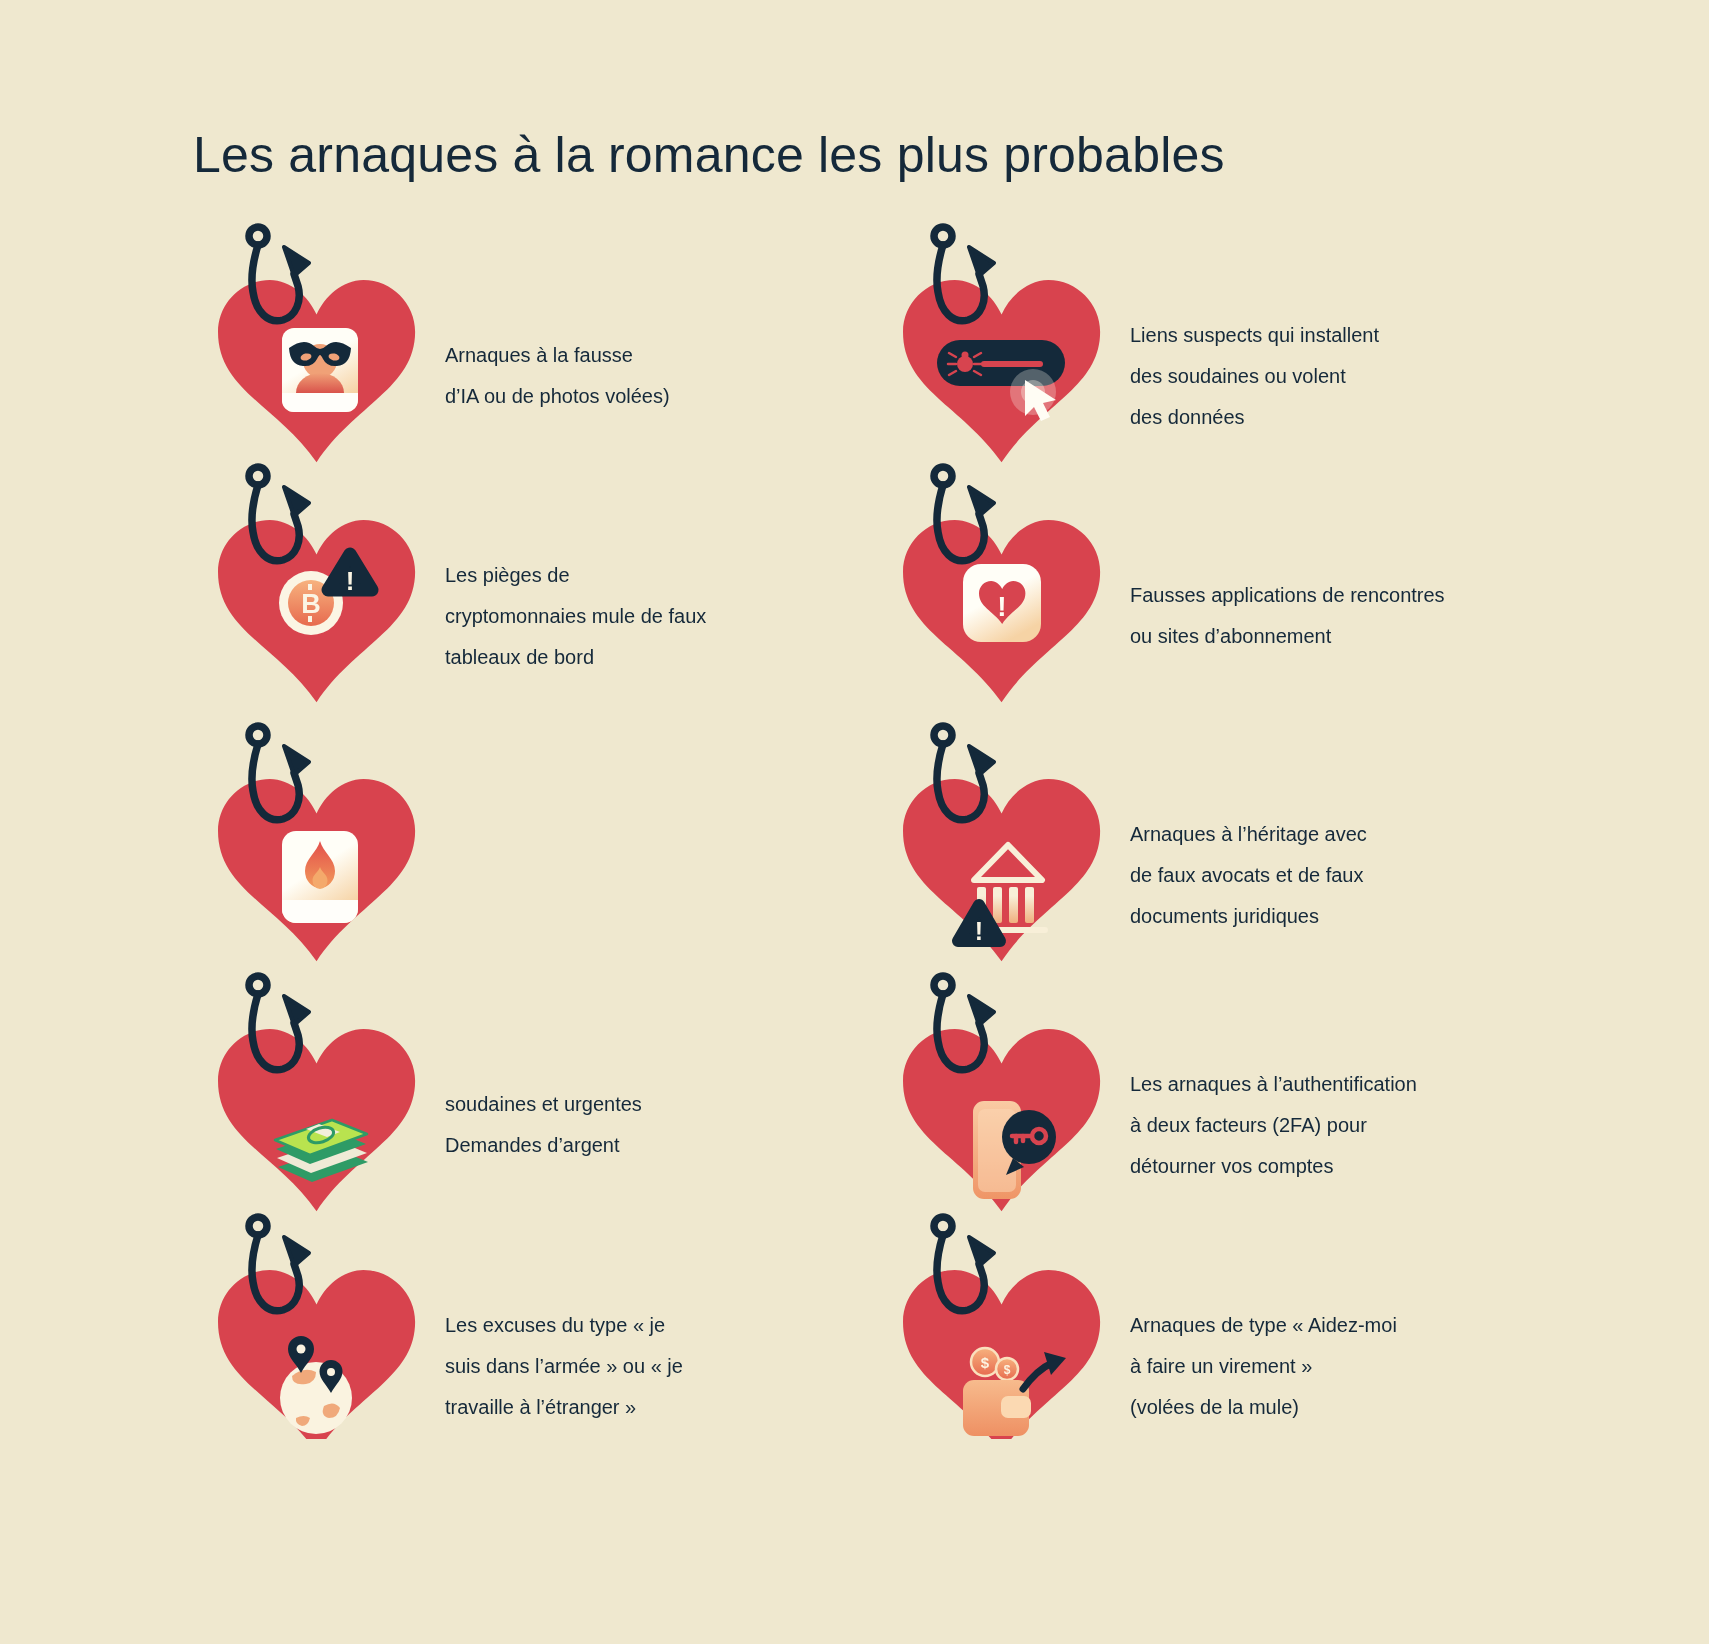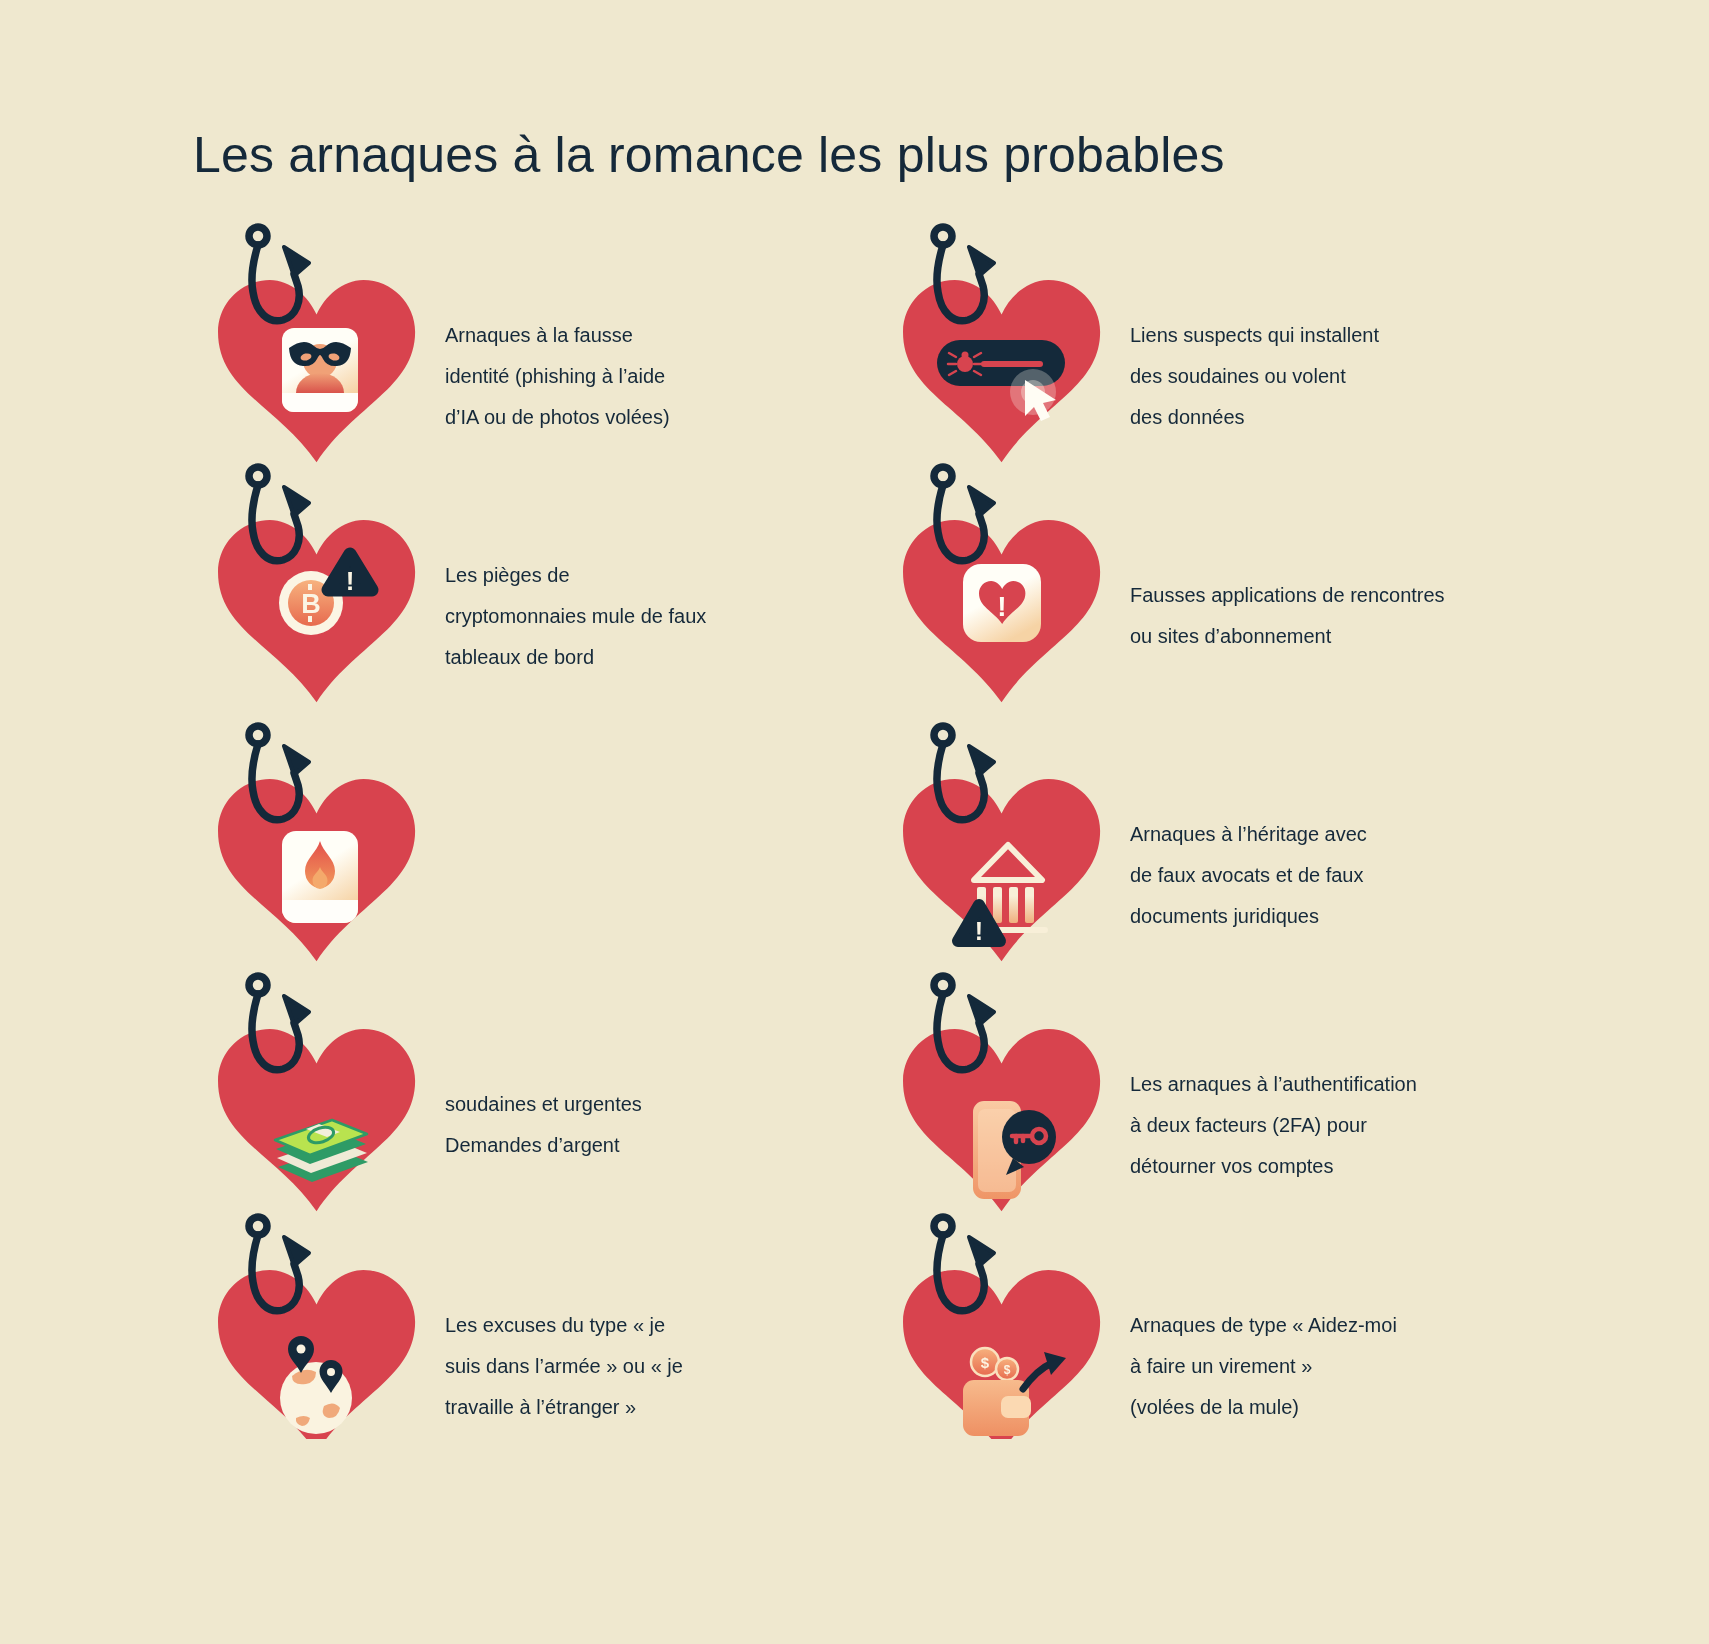--- a/index.html
+++ b/index.html
@@ -75,21 +75,20 @@
       <ellipse cx="134" cy="157" rx="5.5" ry="3.5" fill="#F0A177" transform="rotate(12 134 157)"></ellipse>
           </g>
          <g stroke="#14293A" fill="none" stroke-width="7.5" stroke-linecap="round">
            <circle cx="58" cy="36" r="9"></circle>
            <path d="M58,45 C54,58 50,76 53,92 C56,112 68,124 83,120 C96,116 102,101 98,86 L94,74"></path>
            <path d="M94,76 L84,47 L109,63 Z" fill="#14293A" stroke-width="4" stroke-linejoin="round"></path>
          </g>
        </svg>
        <div class="scam-text">
           <div class="line">Arnaques à la fausse</div>
-          <div class="line">identité (phishing à l’aide</div>
           <div class="line">d’IA ou de photos volées)</div>
         </div>
       </div>
       <div class="scam-item">
         <svg class="hh" viewBox="0 0 240 266">
          <path d="M23.6,0c-3.4,0-6.3,2.7-7.6,5.6C14.7,2.7,11.8,0,8.4,0C3.8,0,0,3.8,0,8.4c0,9.4,9.5,11.9,16,21.2c6.1-9.3,16-12.1,16-21.2C32,3.8,28.2,0,23.6,0z" transform="translate(18,80) scale(6.16)" fill="#D8434E"></path>
          <g>
       <rect x="52" y="140" width="128" height="46" rx="23" fill="#14293A"></rect>
       <g fill="#D7444F">
         <circle cx="80" cy="164" r="8"></circle>

